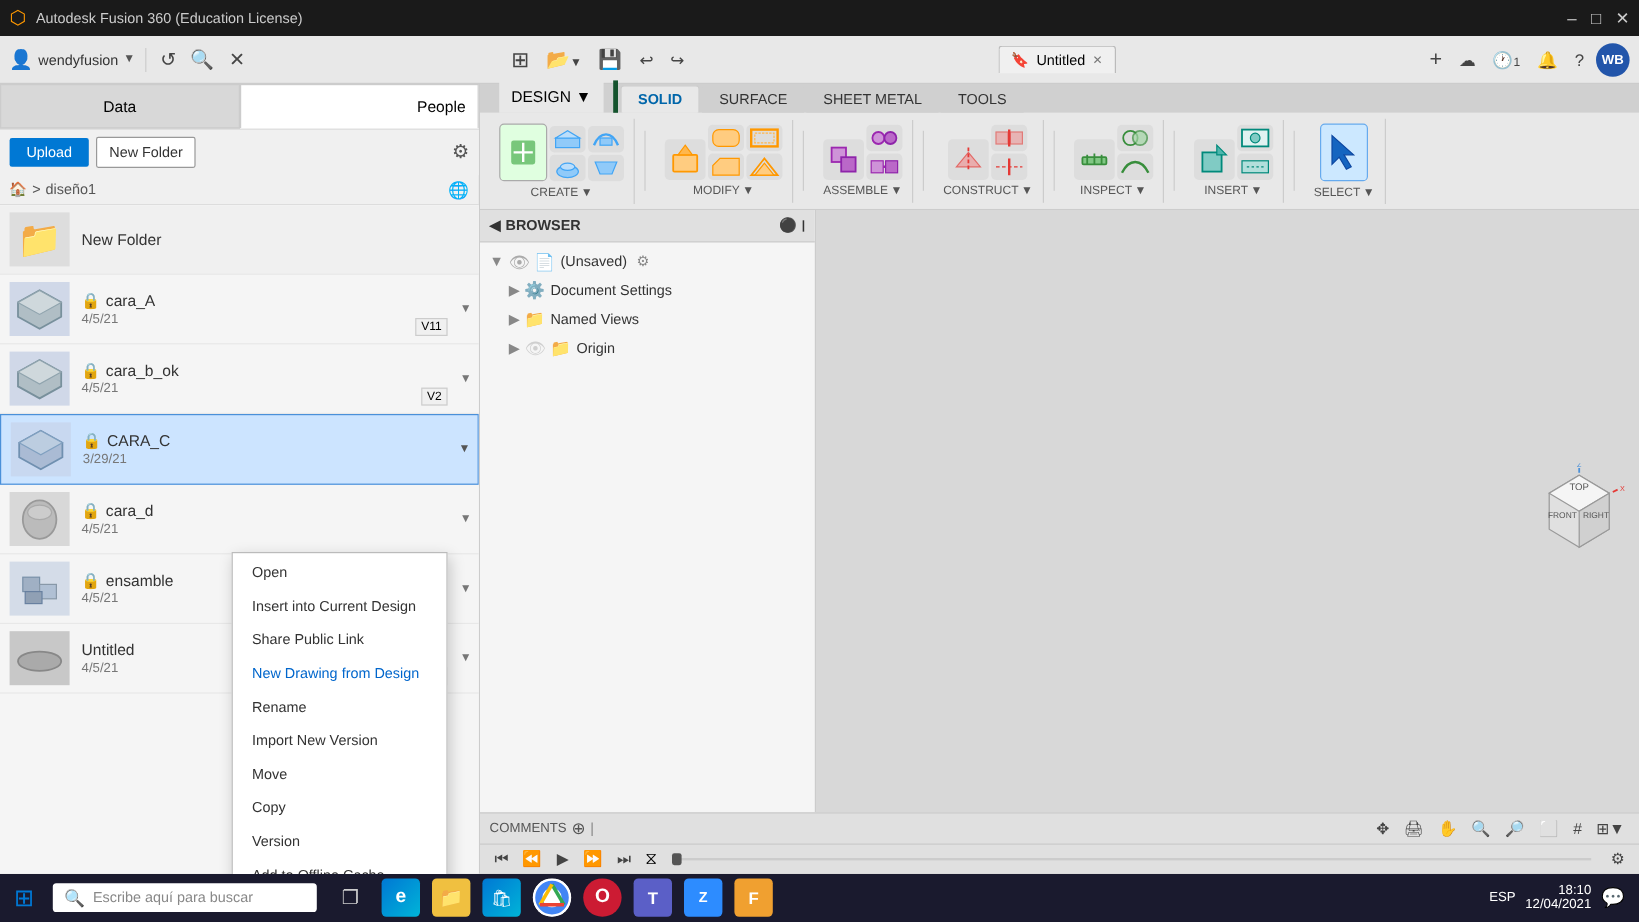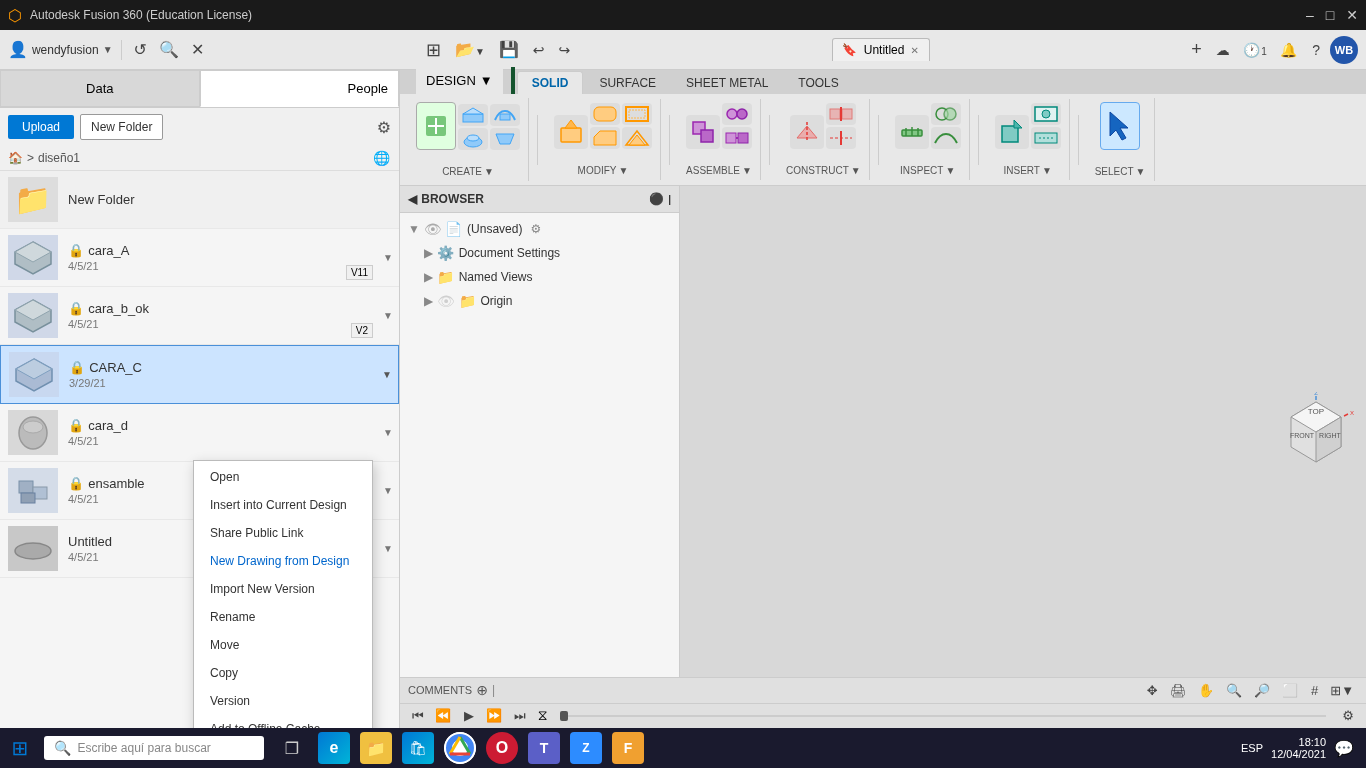--- a/index.html
+++ b/index.html
@@ -437,21 +437,21 @@
     
     .cube-svg { width: 80px; height: 80px; }
 
     
     .ribbon-group {
       display: flex;
       flex-direction: column;
       align-items: center;
       padding: 4px 8px;
       border-right: 1px solid #ccc;
-      gap: 16px;
+      gap: 4px;
     }
     .ribbon-group-icons { display: flex; gap: 2px; align-items: flex-end; }
     .ribbon-group-label {
       font-size: 10px;
       color: #555;
       display: flex;
       align-items: center;
       gap: 2px;
     }
 
@@ -1011,22 +1011,22 @@
 
     </div>
   </div>
 </div>
 
 <div id="context-menu">
   <div class="ctx-item">Open</div>
   <div class="ctx-item">Insert into Current Design</div>
   <div class="ctx-item">Share Public Link</div>
   <div class="ctx-item new-drawing">New Drawing from Design</div>
+  <div class="ctx-item">Rename</div>
   <div class="ctx-item">Import New Version</div>
-  <div class="ctx-item">Rename</div>
   <div class="ctx-item">Move</div>
   <div class="ctx-item">Copy</div>
   <div class="ctx-item">Version</div>
   <div class="ctx-item">Add to Offline Cache</div>
   <div class="ctx-item">Create Milestone</div>
 </div>
 
 <div id="taskbar">
   <div id="taskbar-start">
     <span style="color:#0078d4;font-size:20px;">⊞</span>

